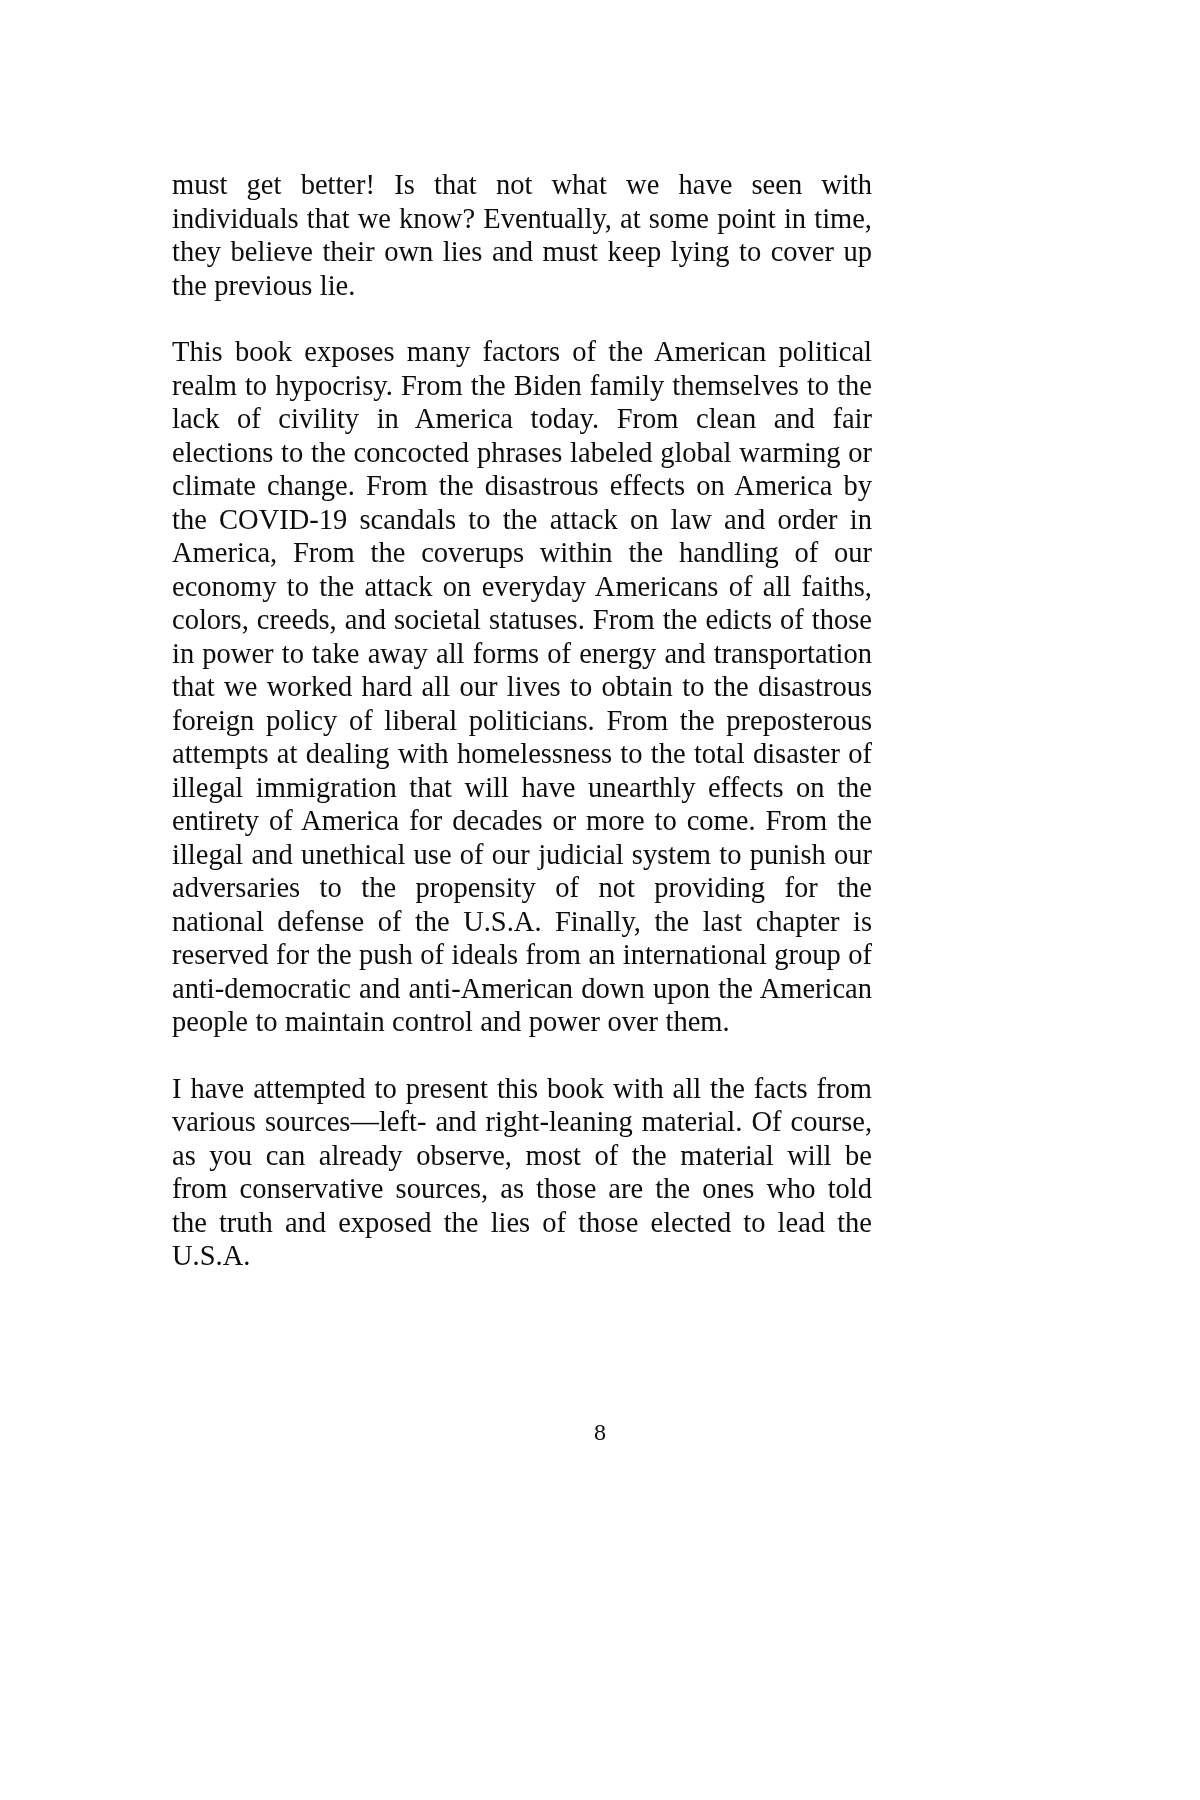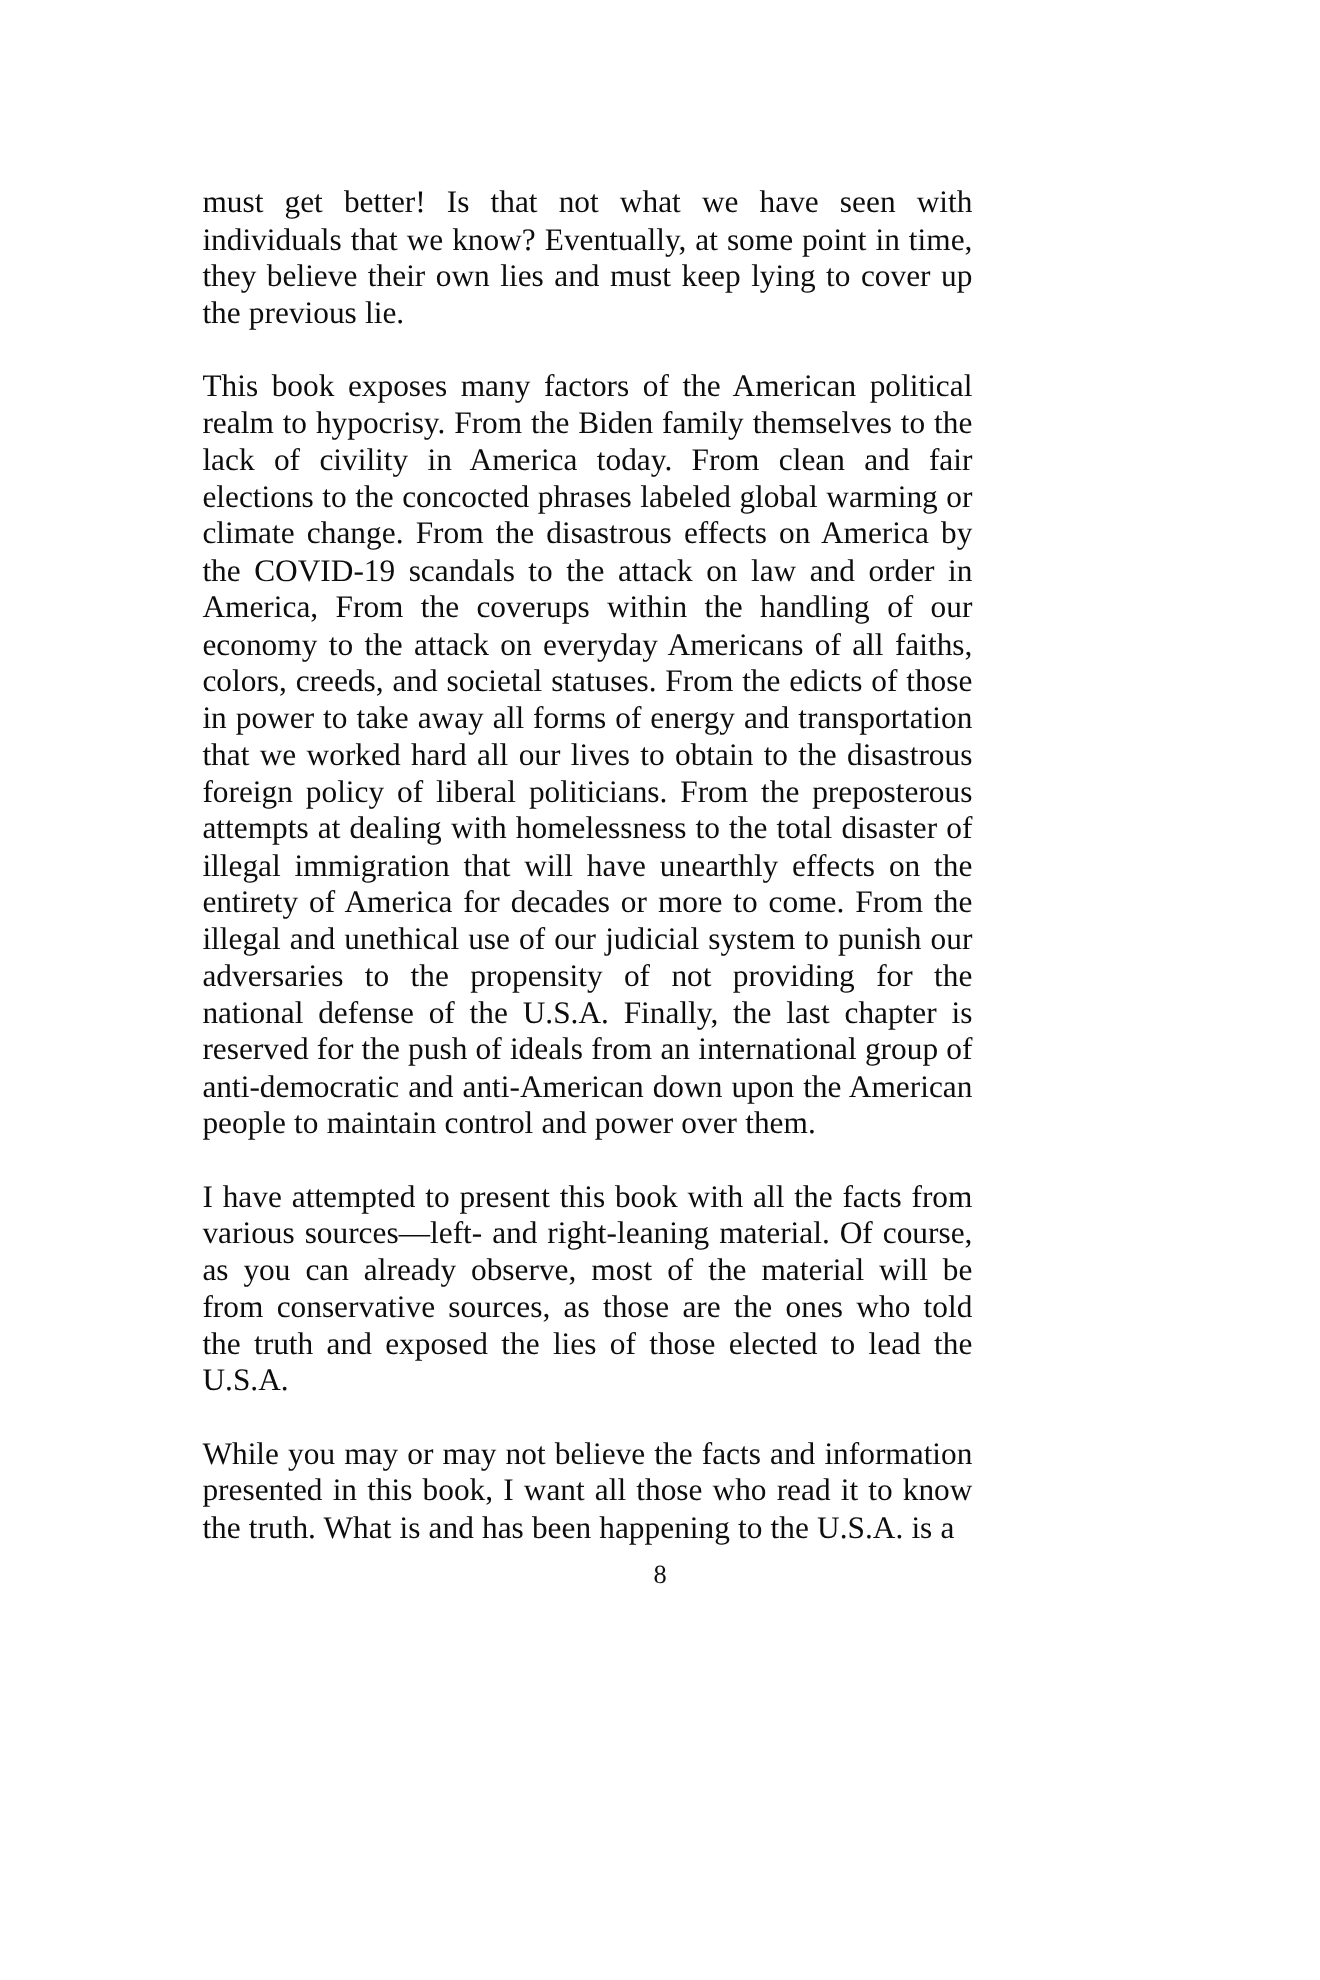--- a/index.html
+++ b/index.html
@@ -13,21 +13,20 @@
     height: 1800px;
     background: #ffffff;
     overflow: hidden;
     box-sizing: border-box;
   }
   .text-column {
     position: absolute;
     left: 172px;
     top: 168px;
     width: 700px;
-    margin-left: 12px;
   }
   .para {
     font-family: "Liberation Serif", "DejaVu Serif", serif;
     font-size: 28.5px;
     line-height: 33.5px;
     color: #0d0d0d;
     text-align: justify;
     text-justify: inter-word;
     margin: 0 0 33px 0;
     -webkit-hyphens: none;
@@ -51,18 +50,17 @@
 </style>
 </head>
 <body>
 
 <div class="page">
 
   <div class="text-column">
     <p class="para">must get better! Is that not what we have seen with individuals that we know? Eventually, at some point in time, they believe their own lies and must keep lying to cover up the previous lie.</p>
     <p class="para">This book exposes many factors of the American political realm to hypocrisy. From the Biden family themselves to the lack of civility in America today. From clean and fair elections to the concocted phrases labeled global warming or climate change. From the disastrous effects on America by the COVID-19 scandals to the attack on law and order in America, From the coverups within the handling of our economy to the attack on everyday Americans of all faiths, colors, creeds, and societal statuses. From the edicts of those in power to take away all forms of energy and transportation that we worked hard all our lives to obtain to the disastrous foreign policy of liberal politicians. From the preposterous attempts at dealing with homelessness to the total disaster of illegal immigration that will have unearthly effects on the entirety of America for decades or more to come. From the illegal and unethical use of our judicial system to punish our adversaries to the propensity of not providing for the national defense of the U.S.A. Finally, the last chapter is reserved for the push of ideals from an international group of anti-democratic and anti-American down upon the American people to maintain control and power over them.</p>
     <p class="para">I have attempted to present this book with all the facts from various sources—left- and right-leaning material. Of course, as you can already observe, most of the material will be from conservative sources, as those are the ones who told the truth and exposed the lies of those elected to lead the U.S.A.</p>
-    <p class="para last">While you may or may not believe the facts and information presented in this book, I want all those who read it to know the truth. What is and has been happening to the U.S.A. is a</p>
   </div>
 
   <div class="page-number">8</div>
 
 </div>
 
 </body></html>

